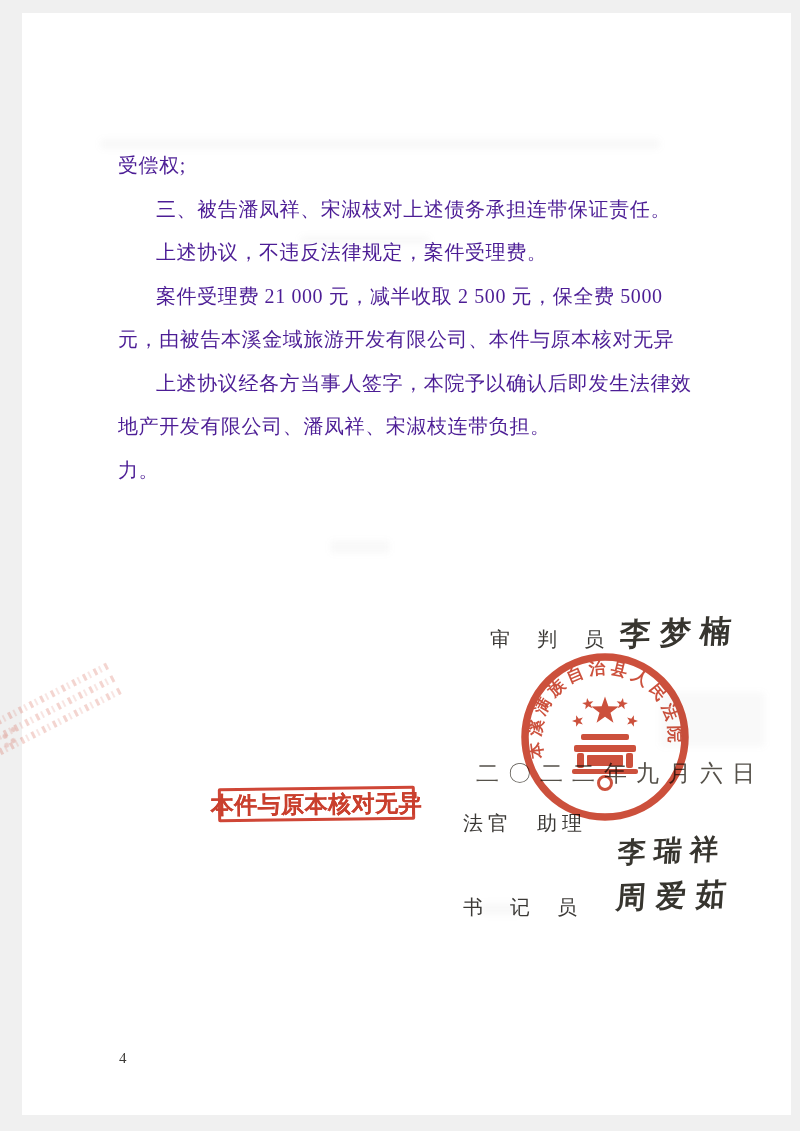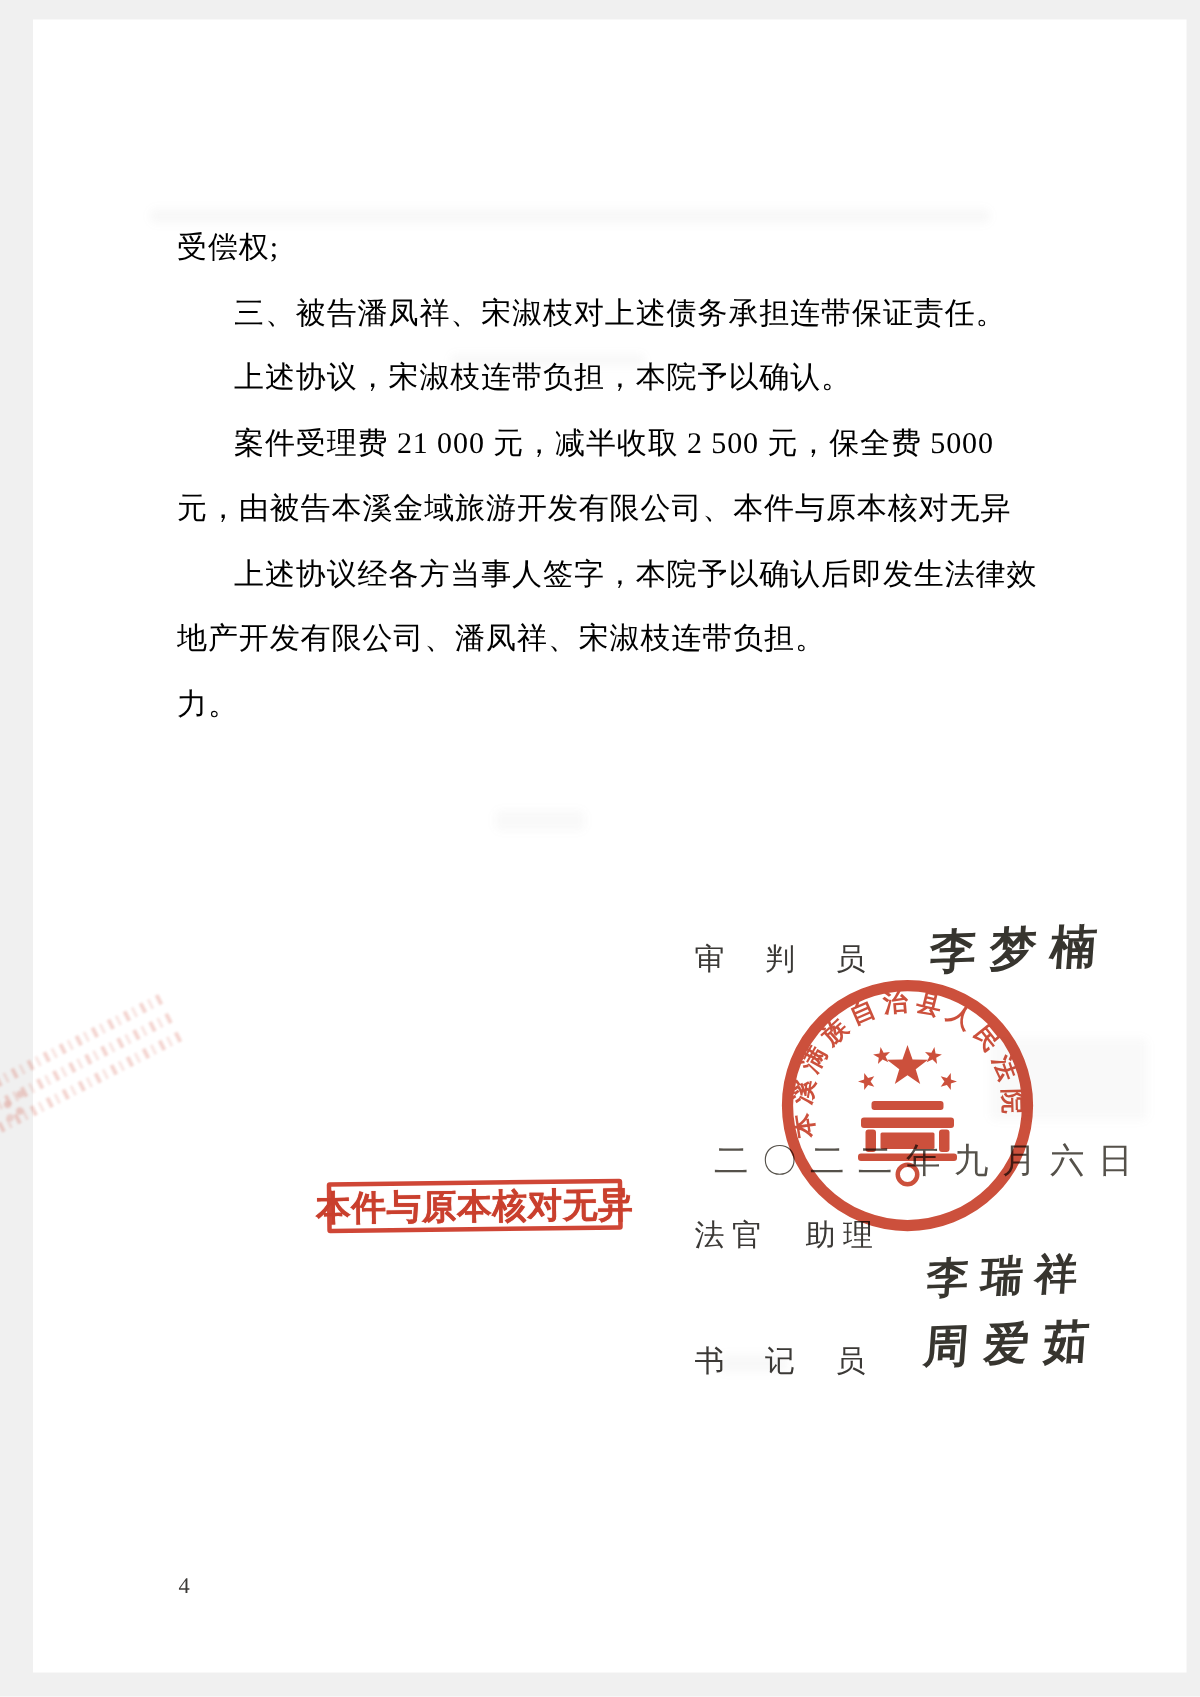--- a/index.html
+++ b/index.html
@@ -13,21 +13,21 @@
   .page {
     position:absolute; left:22px; top:13px; width:769px; height:1102px;
     background:#ffffff;
   }
   .layer { position:absolute; left:0; top:0; width:800px; height:1131px; }
 
   
   .doc-body {
     position:absolute; left:118px; top:144px; width:600px;
     font-size:20px; line-height:43.5px; letter-spacing:0.6px;
-    color:#000000;
+    color:#4c1d95;
   }
   .doc-line { white-space:nowrap; }
   .doc-line.indent { padding-left:38px; }
 
   
   .sig-label {
     position:absolute; font-size:20px; color:#3b3936; letter-spacing:11px;
     white-space:nowrap;
   }
   .sig-label.word-gap { letter-spacing:5px; word-spacing:14px; }
@@ -105,29 +105,29 @@
 
   <div class="smudge sm1"></div>
   <div class="smudge sm2"></div>
   <div class="smudge sm3"></div>
   <div class="smudge sm4"></div>
   <div class="smudge sm5"></div>
 
   <div class="doc-body">
     <div class="doc-line">受偿权;</div>
     <div class="doc-line indent">三、被告潘凤祥、宋淑枝对上述债务承担连带保证责任。</div>
-    <div class="doc-line indent">上述协议，宋淑枝连带负担，本院予以确认。</div>
+    <div class="doc-line indent">上述协议，不违反法律规定，案件受理费。</div>
     <div class="doc-line indent">案件受理费 21 000 元，减半收取 2 500 元，保全费 5000</div>
     <div class="doc-line">元，由被告本溪金域旅游开发有限公司、本件与原本核对无异</div>
     <div class="doc-line indent">上述协议经各方当事人签字，本院予以确认后即发生法律效</div>
     <div class="doc-line">地产开发有限公司、潘凤祥、宋淑枝连带负担。</div>
     <div class="doc-line">力。</div>
   </div>
 
-  <div class="sig-label" style="left:463px; top:626px;">审 判 员</div>
+  <div class="sig-label" style="left:490px; top:626px;">审 判 员</div>
   <div class="hand-name judge-name">李梦楠</div>
 
   <div class="seal-date">二〇二二年九月六日</div>
 
   <div class="court-seal">
     <svg viewBox="0 0 176 176" xmlns="http://www.w3.org/2000/svg">
       <defs>
         <path id="sealArc" d="M 27.2 110.5 A 64.5 64.5 0 1 1 148.8 110.5" fill="none"></path>
         <path id="starShape" d="M0,-12 L2.82,-3.88 L11.41,-3.71 L4.57,1.48 L7.05,9.71 L0,4.8 L-7.05,9.71 L-4.57,1.48 L-11.41,-3.71 L-2.82,-3.88 Z"></path>
       </defs>

